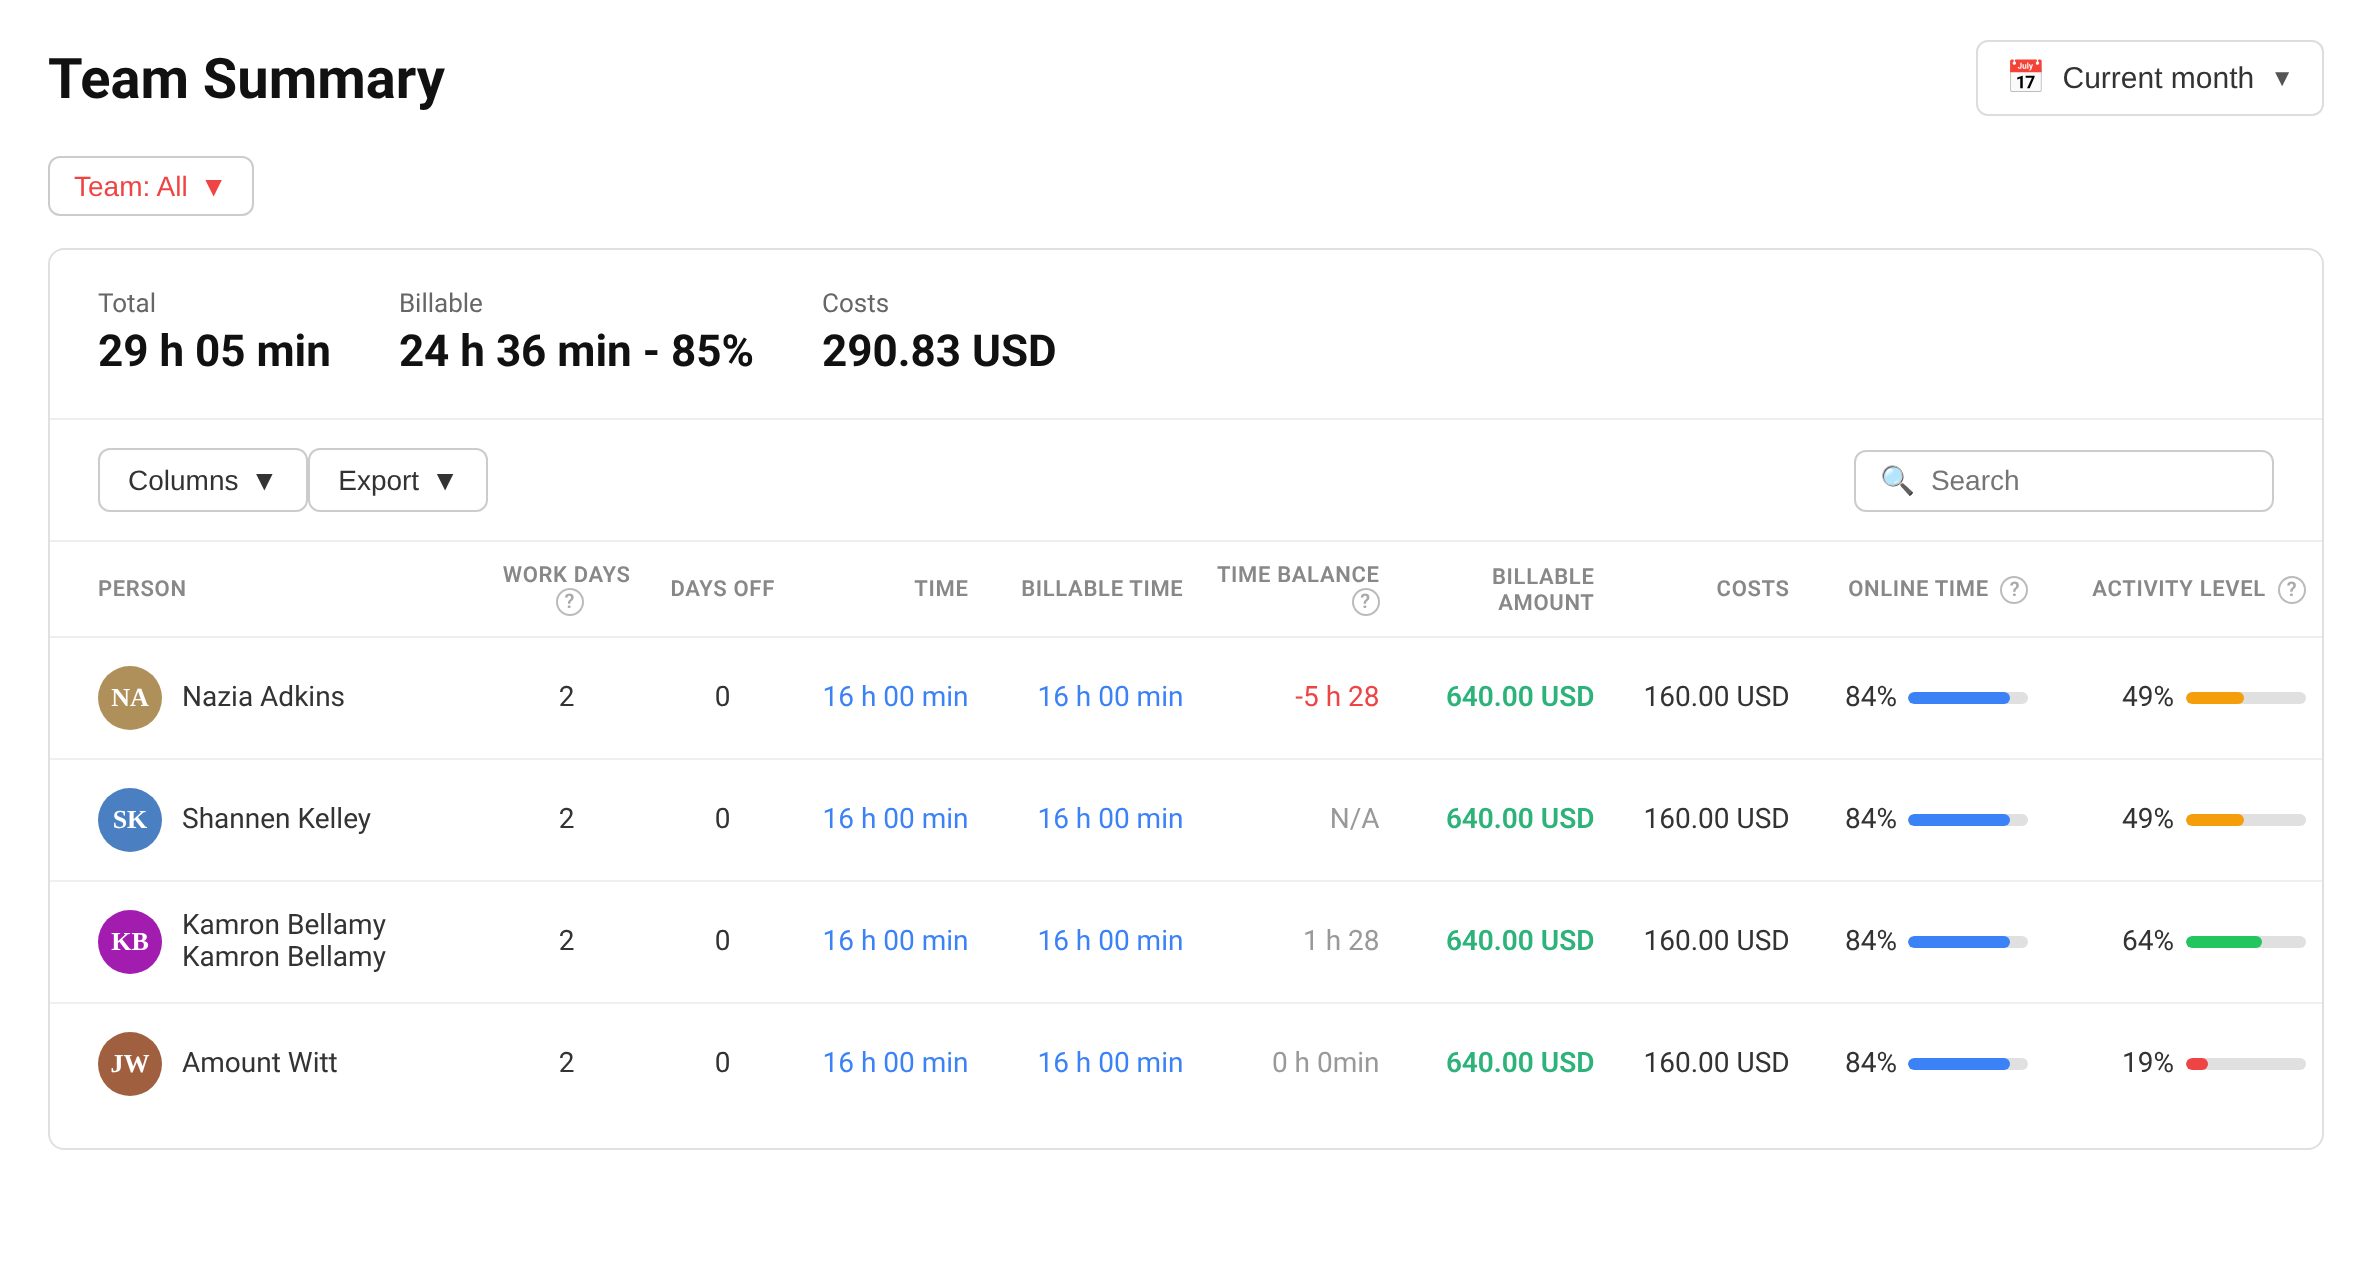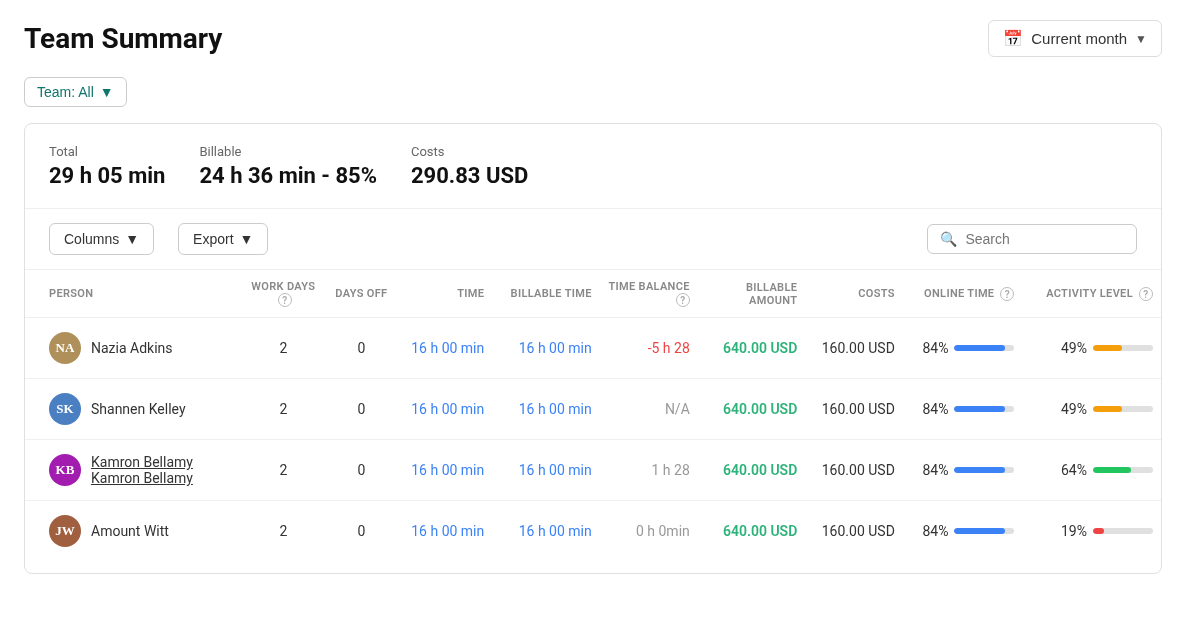--- a/index.html
+++ b/index.html
@@ -51,21 +51,21 @@
     }
     .team-select-btn {
       display: flex;
       align-items: center;
       gap: 6px;
       background: #fff;
       border: 1px solid #ccc;
       border-radius: 6px;
       padding: 6px 12px;
       font-size: 14px;
-      color: #0f766e;
+      color: #ef4444;
       cursor: pointer;
     }
     .main-card {
       border: 1px solid #e0e0e0;
       border-radius: 8px;
       padding: 0;
       background: #fff;
     }
     .stats-row {
       display: flex;
@@ -89,21 +89,21 @@
     }
     .toolbar {
       display: flex;
       align-items: center;
       justify-content: space-between;
       padding: 14px 24px;
       border-bottom: 1px solid #eee;
     }
     .toolbar-left {
       display: flex;
-      gap: 24px;
+      gap: 0;
     }
     .toolbar-btn {
       display: flex;
       align-items: center;
       gap: 6px;
       background: #fff;
       border: 1px solid #ccc;
       border-radius: 6px;
       padding: 7px 14px;
       font-size: 14px;
@@ -379,21 +379,21 @@
           <div class="bar-bg">
             <div class="bar-fill orange" style="width:49%;"></div>
           </div>
         </div>
       </td>
     </tr>
             <tr>
       <td class="col-person">
         <div class="person-cell">
           <div class="avatar kb">KB</div>
-          <span style="cursor:pointer; color:#333;text-decoration:underline;">Kamron Bellamy Kamron Bellamy</span>
+          <span style="cursor:pointer; color:#333;">Kamron Bellamy Kamron Bellamy</span>
         </div>
       </td>
       <td class="col-workdays" style="text-align:center;">2</td>
       <td class="col-daysoff" style="text-align:center;">0</td>
       <td class="col-time" style="text-align:right;">
         <a class="time-link" href="#">16 h 00 min</a>
       </td>
       <td class="col-billable" style="text-align:right;">
         <a class="time-link" href="#">16 h 00 min</a>
       </td>

